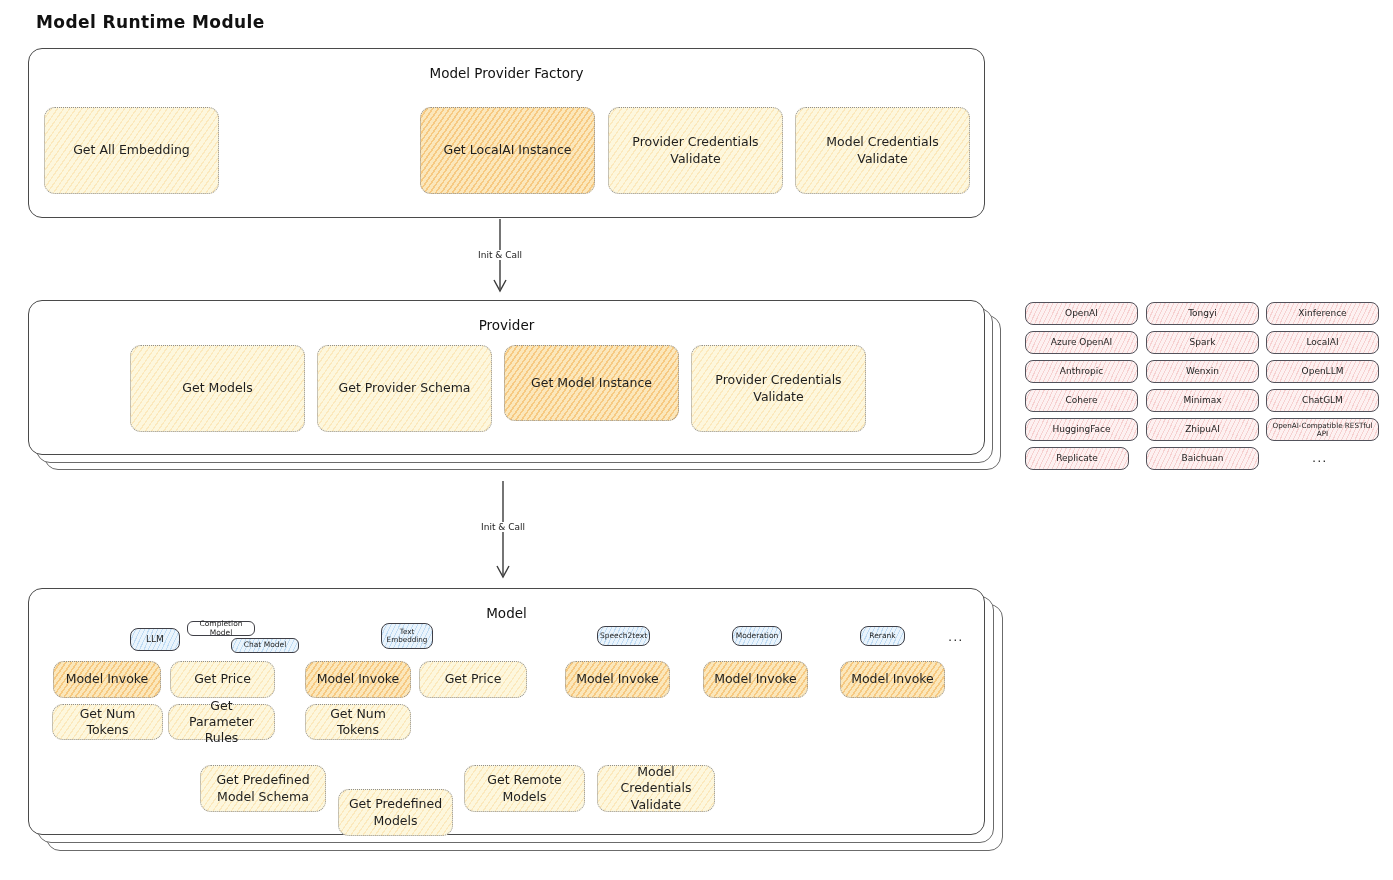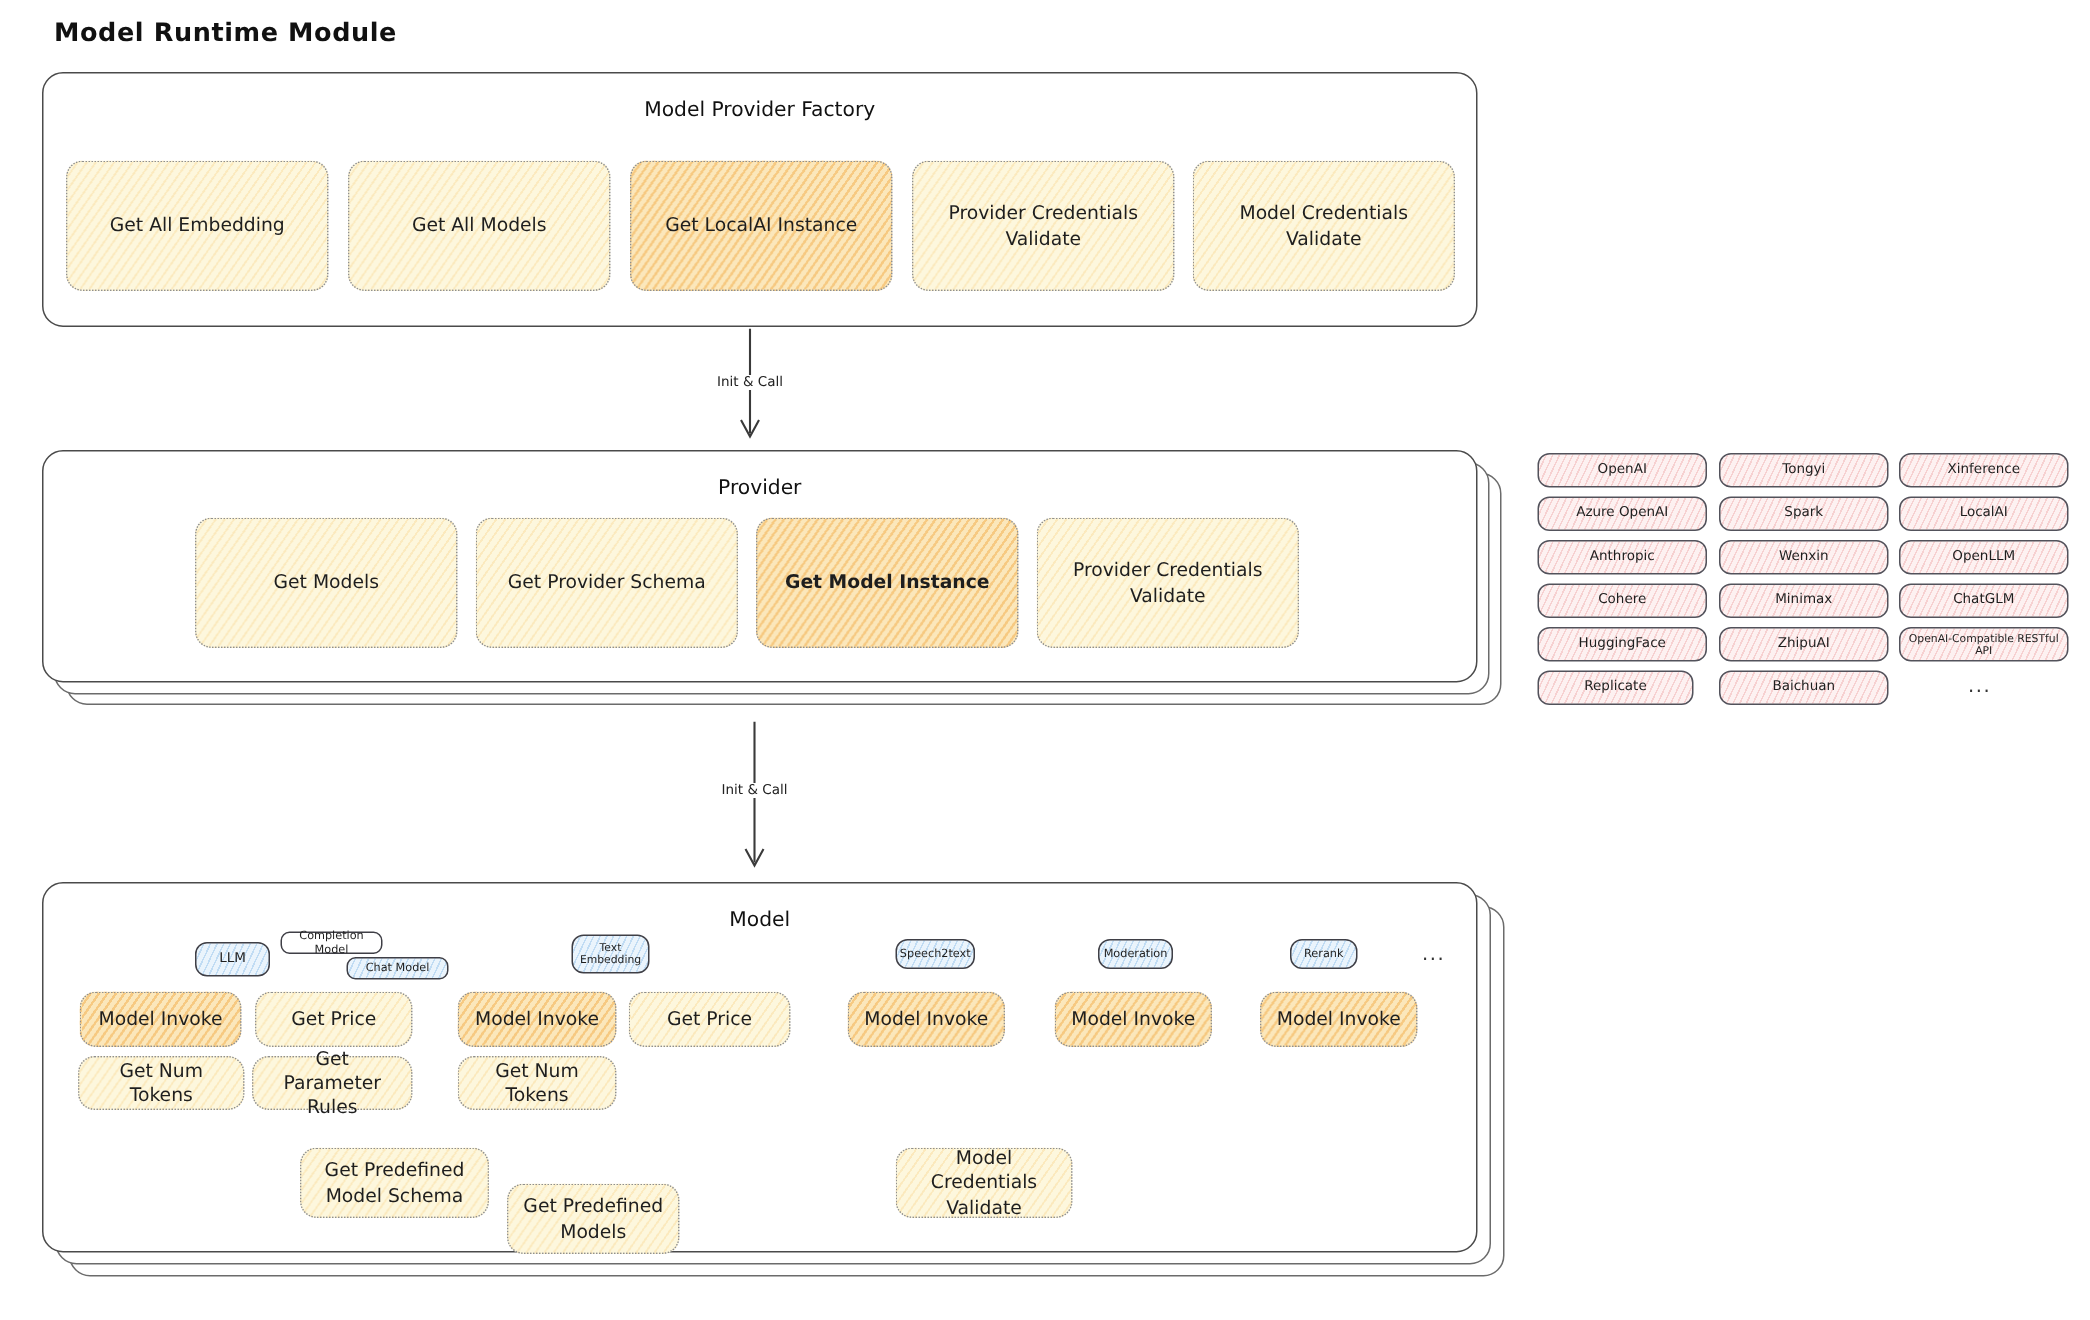--- a/index.html
+++ b/index.html
@@ -37,41 +37,40 @@
 <body>
 
 <div class="canvas">
 
   <div class="abs page-title" style="left:36px;top:12px;">Model Runtime Module</div>
 
   <div class="abs frame" style="left:28px;top:48px;width:957px;height:170px;">
     <div class="frame-title">Model Provider Factory</div>
   </div>
   <div class="abs node fill-yellow" style="left:44px;top:107px;width:175px;height:87px;">Get All Embedding</div>
-  <div class="abs node fill-yellow" style="left:232px;top:107px;width:175px;height:87px;">Get All Models</div>
   <div class="abs node fill-orange" style="left:420px;top:107px;width:175px;height:87px;">Get LocalAI Instance</div>
   <div class="abs node fill-yellow" style="left:608px;top:107px;width:175px;height:87px;">Provider Credentials Validate</div>
   <div class="abs node fill-yellow" style="left:795px;top:107px;width:175px;height:87px;">Model Credentials Validate</div>
 
   <div class="abs" style="left:488px;top:219px;">
     <svg width="24" height="78" viewBox="0 0 24 78">
       <line x1="12" y1="0" x2="12" y2="70" stroke="#3a3a3a" stroke-width="1.4"></line>
       <path d="M6 61 L12 72 L18 61" fill="none" stroke="#3a3a3a" stroke-width="1.4"></path>
     </svg>
   </div>
   <div class="abs arrow-label" style="left:471px;top:250px;width:58px;">Init &amp; Call</div>
 
   <div class="abs stack" style="left:44px;top:315px;width:957px;height:155px;"></div>
   <div class="abs stack" style="left:36px;top:308px;width:957px;height:155px;"></div>
   <div class="abs frame" style="left:28px;top:300px;width:957px;height:155px;">
     <div class="frame-title">Provider</div>
   </div>
   <div class="abs node fill-yellow" style="left:130px;top:345px;width:175px;height:87px;">Get Models</div>
   <div class="abs node fill-yellow" style="left:317px;top:345px;width:175px;height:87px;">Get Provider Schema</div>
-  <div class="abs node fill-orange" style="left:504px;top:345px;width:175px;height:87px;font-weight:bold;">Get Model Instance</div>
+  <div class="abs node fill-orange" style="left:504px;top:345px;width:175px;height:76px;">Get Model Instance</div>
   <div class="abs node fill-yellow" style="left:691px;top:345px;width:175px;height:87px;">Provider Credentials Validate</div>
 
   <div class="abs pill fill-pink" style="left:1025px;top:302px;width:113px;height:23px;">OpenAI</div>
   <div class="abs pill fill-pink" style="left:1025px;top:331px;width:113px;height:23px;">Azure OpenAI</div>
   <div class="abs pill fill-pink" style="left:1025px;top:360px;width:113px;height:23px;">Anthropic</div>
   <div class="abs pill fill-pink" style="left:1025px;top:389px;width:113px;height:23px;">Cohere</div>
   <div class="abs pill fill-pink" style="left:1025px;top:418px;width:113px;height:23px;">HuggingFace</div>
   <div class="abs pill fill-pink" style="left:1025px;top:447px;width:104px;height:23px;">Replicate</div>
 
   <div class="abs pill fill-pink" style="left:1146px;top:302px;width:113px;height:23px;">Tongyi</div>
@@ -118,15 +117,16 @@
   <div class="abs node fill-orange" style="left:565px;top:661px;width:105px;height:37px;">Model Invoke</div>
   <div class="abs node fill-orange" style="left:703px;top:661px;width:105px;height:37px;">Model Invoke</div>
   <div class="abs node fill-orange" style="left:840px;top:661px;width:105px;height:37px;">Model Invoke</div>
 
   <div class="abs node fill-yellow" style="left:52px;top:704px;width:111px;height:36px;">Get Num Tokens</div>
   <div class="abs node fill-yellow" style="left:168px;top:704px;width:107px;height:36px;">Get Parameter Rules</div>
   <div class="abs node fill-yellow" style="left:305px;top:704px;width:106px;height:36px;">Get Num Tokens</div>
 
   <div class="abs node fill-yellow" style="left:200px;top:765px;width:126px;height:47px;">Get Predefined Model Schema</div>
   <div class="abs node fill-yellow" style="left:338px;top:765px;width:115px;height:47px;margin-top:24px;">Get Predefined Models</div>
+  <div class="abs node fill-yellow" style="left:464px;top:765px;width:121px;height:47px;">Get Remote Models</div>
   <div class="abs node fill-yellow" style="left:597px;top:765px;width:118px;height:47px;">Model Credentials Validate</div>
 
 </div>
 
 </body></html>

